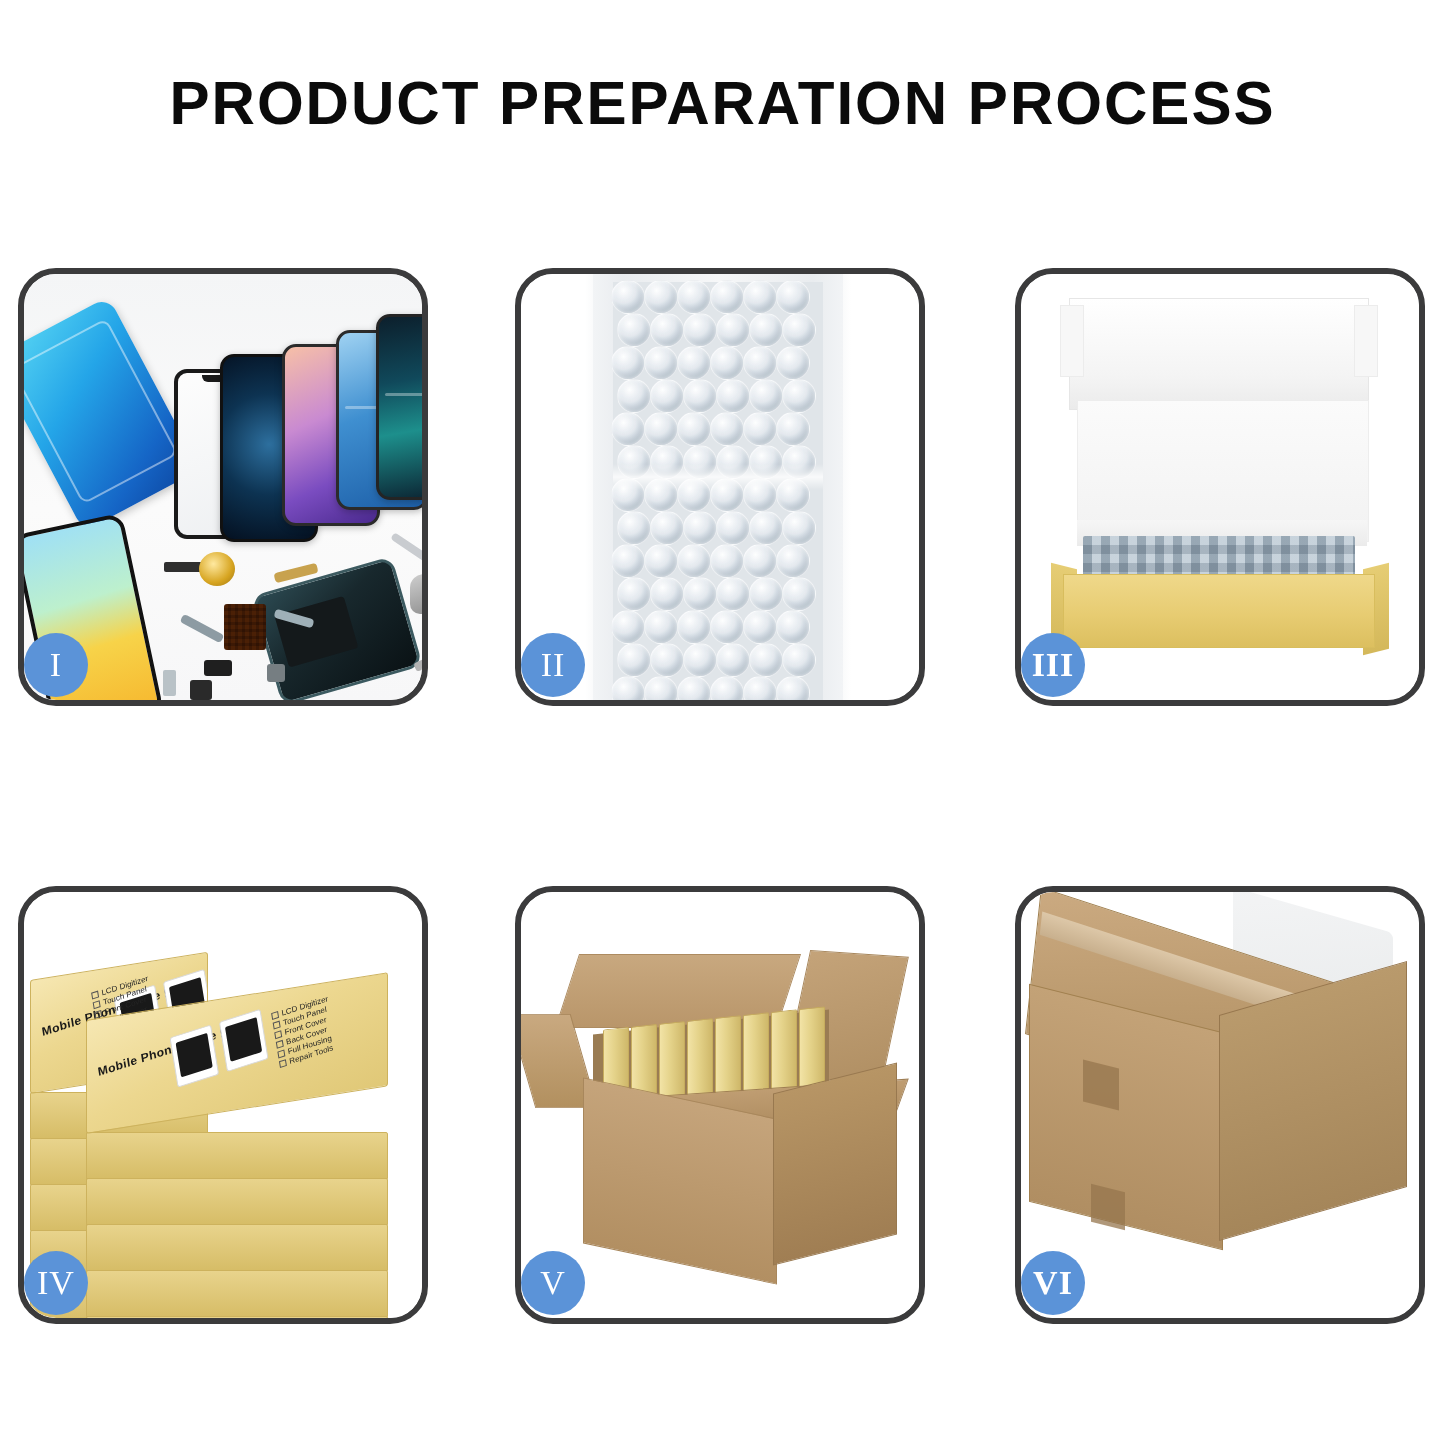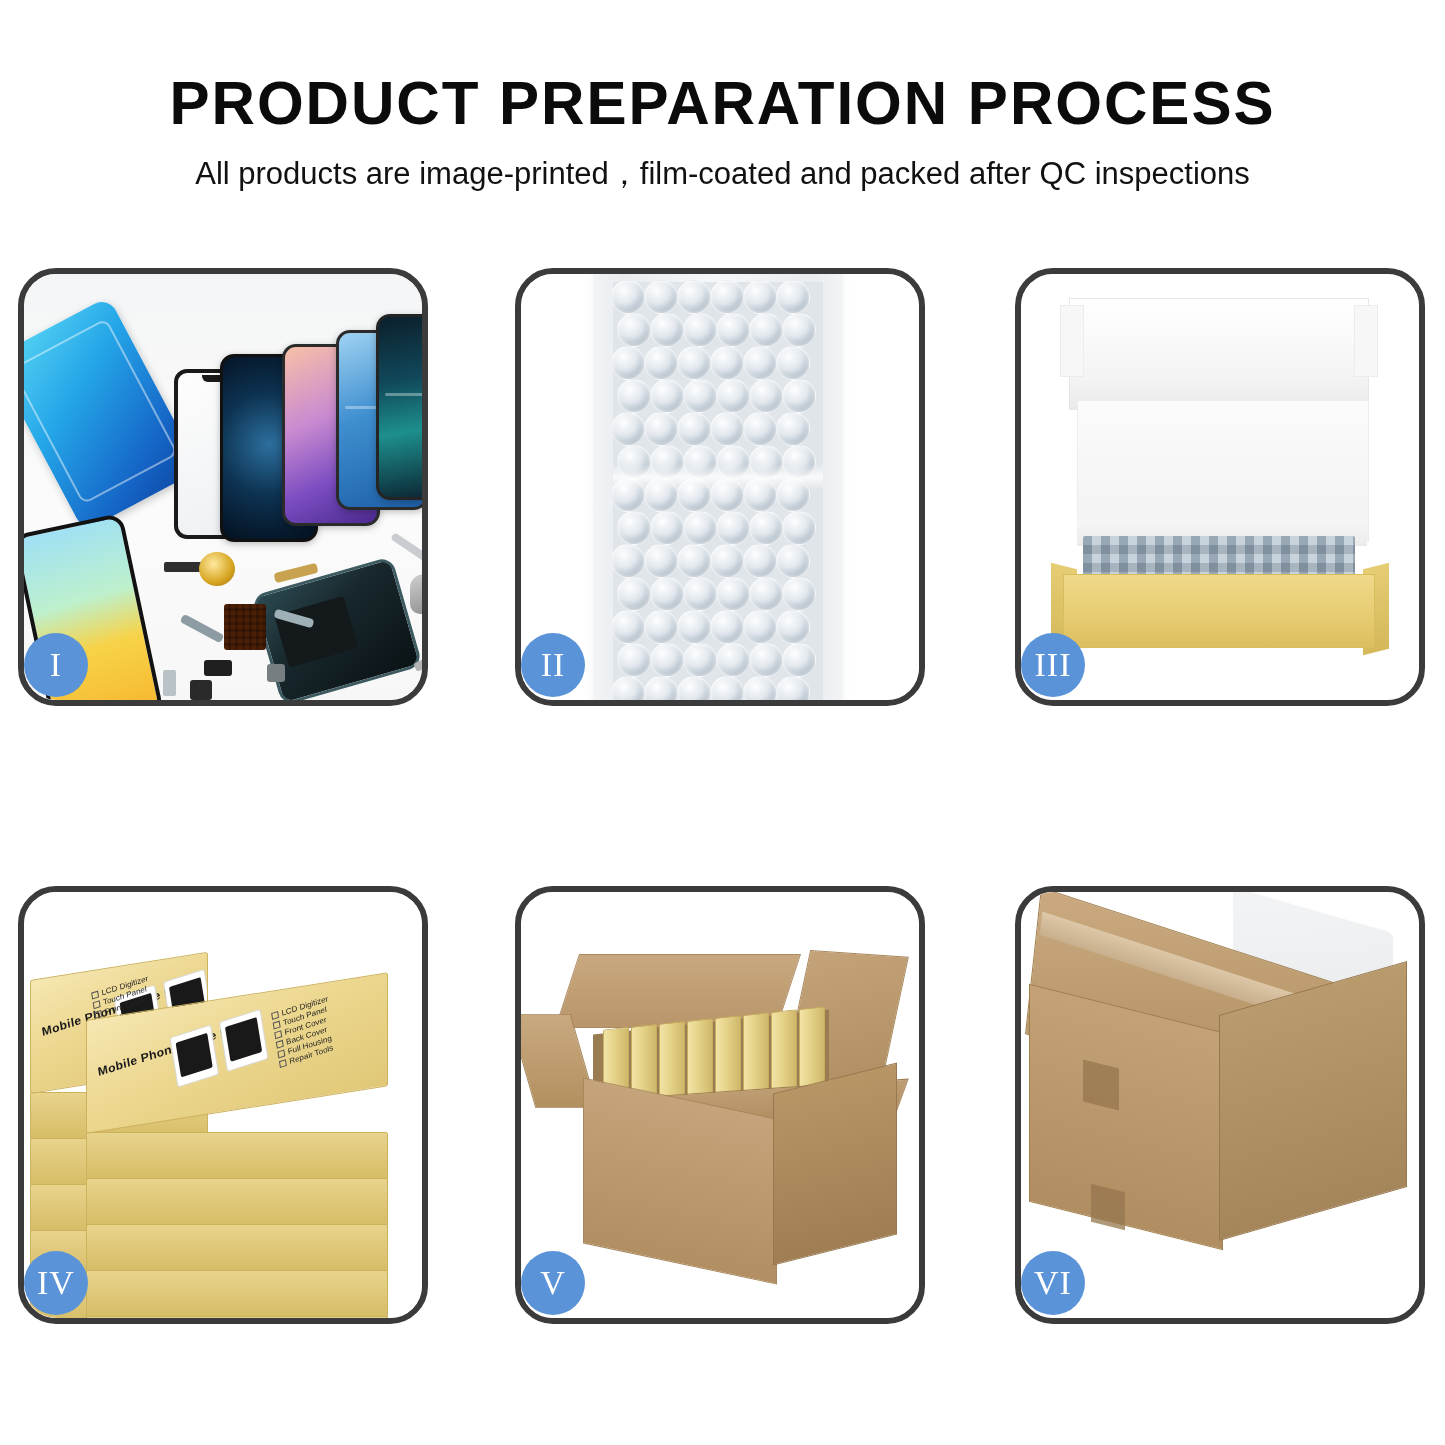--- a/index.html
+++ b/index.html
@@ -48,21 +48,21 @@
   .badge{
     position:absolute;width:64px;height:64px;border-radius:50%;
     background:#5b93d8;color:#ffffff;
     font-family:"Liberation Serif", serif;
     font-size:34px;line-height:64px;text-align:center;
     letter-spacing:1px;
     z-index:30;
   }
   .b-c0{left:24px;}
   .b-c1{left:521px;}
-  .b-c2{left:1021px;}
+  .b-c2{left:1021px;font-weight:bold;}
   .b-r0{top:633px;}
   .b-r1{top:1251px;}
 
   
   .scene1{position:absolute;inset:0;background:linear-gradient(180deg,#f4f5f6 0%,#fbfbfb 55%,#f7f7f8 100%);}
   .ph{position:absolute;border-radius:14px;box-shadow:0 2px 7px rgba(0,0,0,.25);}
   .adh{
     left:6px;top:42px;width:132px;height:196px;
     background:linear-gradient(150deg,#59d7f4 0%,#24a5e8 38%,#1565c6 78%,#0d47a1 100%);
     transform:rotate(-28deg);border-radius:16px;
@@ -312,21 +312,20 @@
     position:absolute;left:212px;top:18px;width:160px;height:92px;
     background:linear-gradient(160deg,#f3f4f5,#e9ebec);
     transform:skewY(16deg);border-radius:6px;
   }
 </style>
 </head>
 <body>
 
 <div class="header">
   <div class="title">PRODUCT PREPARATION PROCESS</div>
-  <div class="subtitle">All products are image-printed，film-coated and packed after QC inspections</div>
 </div>
 
 <div class="grid">
 
   <div class="panel p-c0 p-r0">
     <div class="panel-inner">
       <div class="scene1">
         <div class="adh"></div>
         <div class="glass"></div>
         <div class="phone-crack ph"></div>

